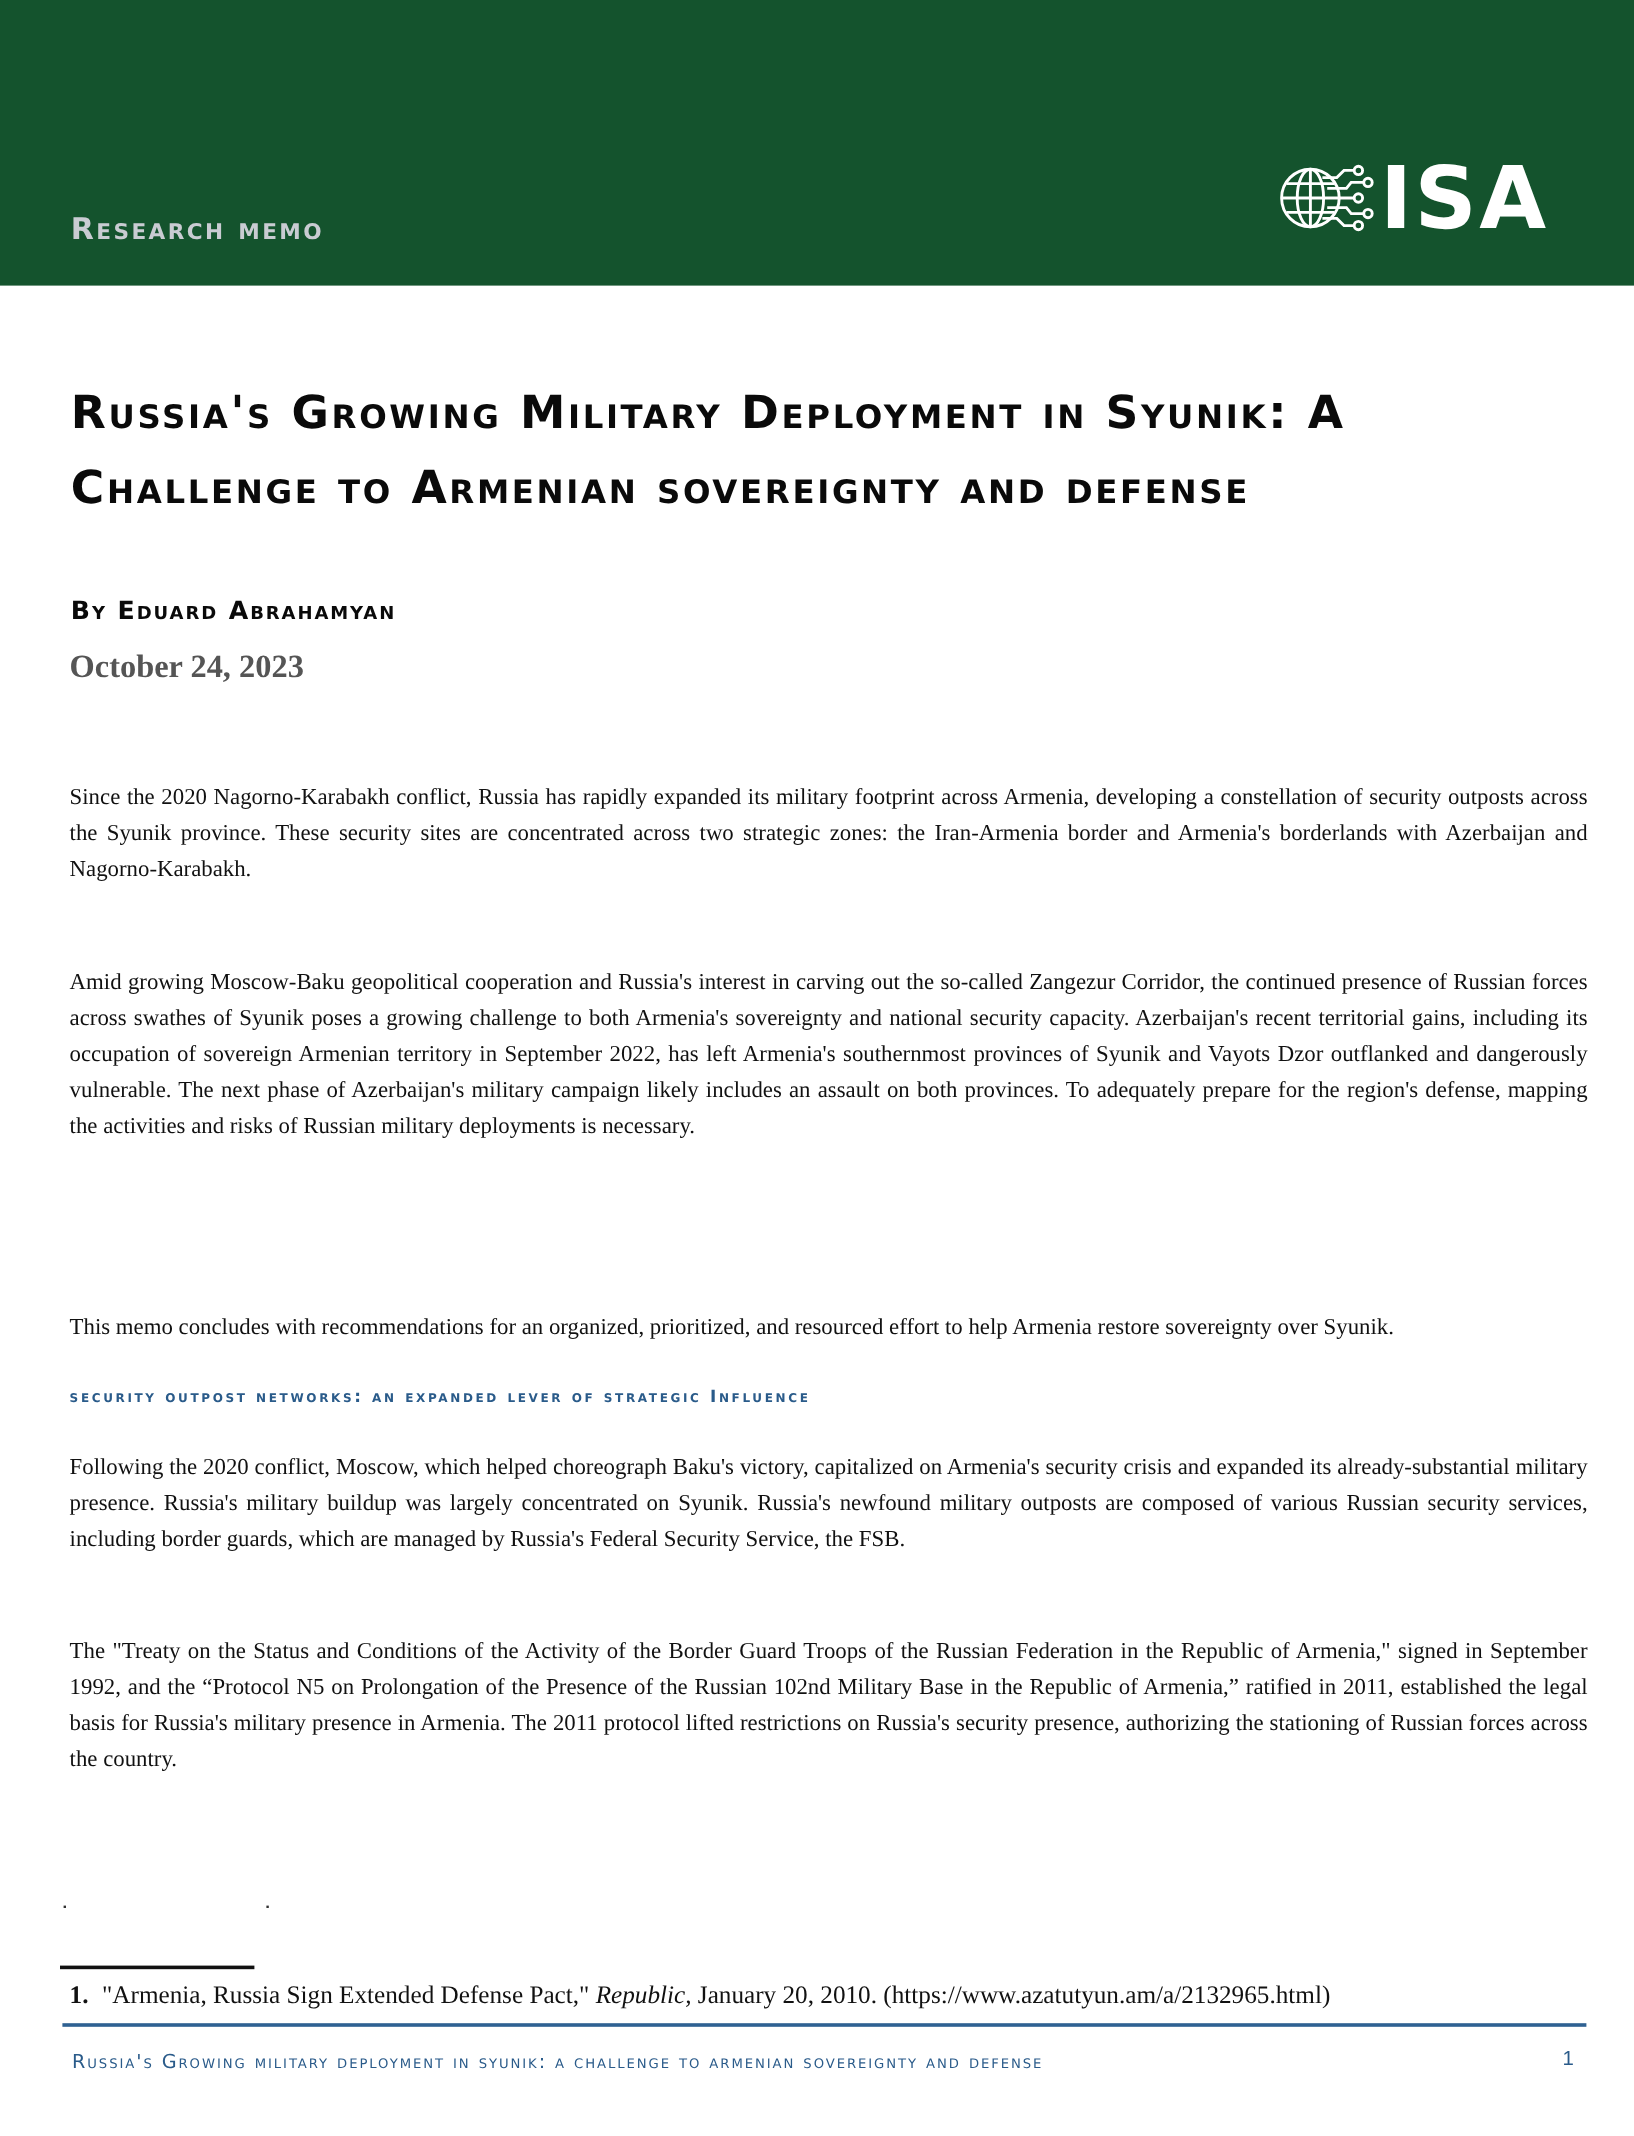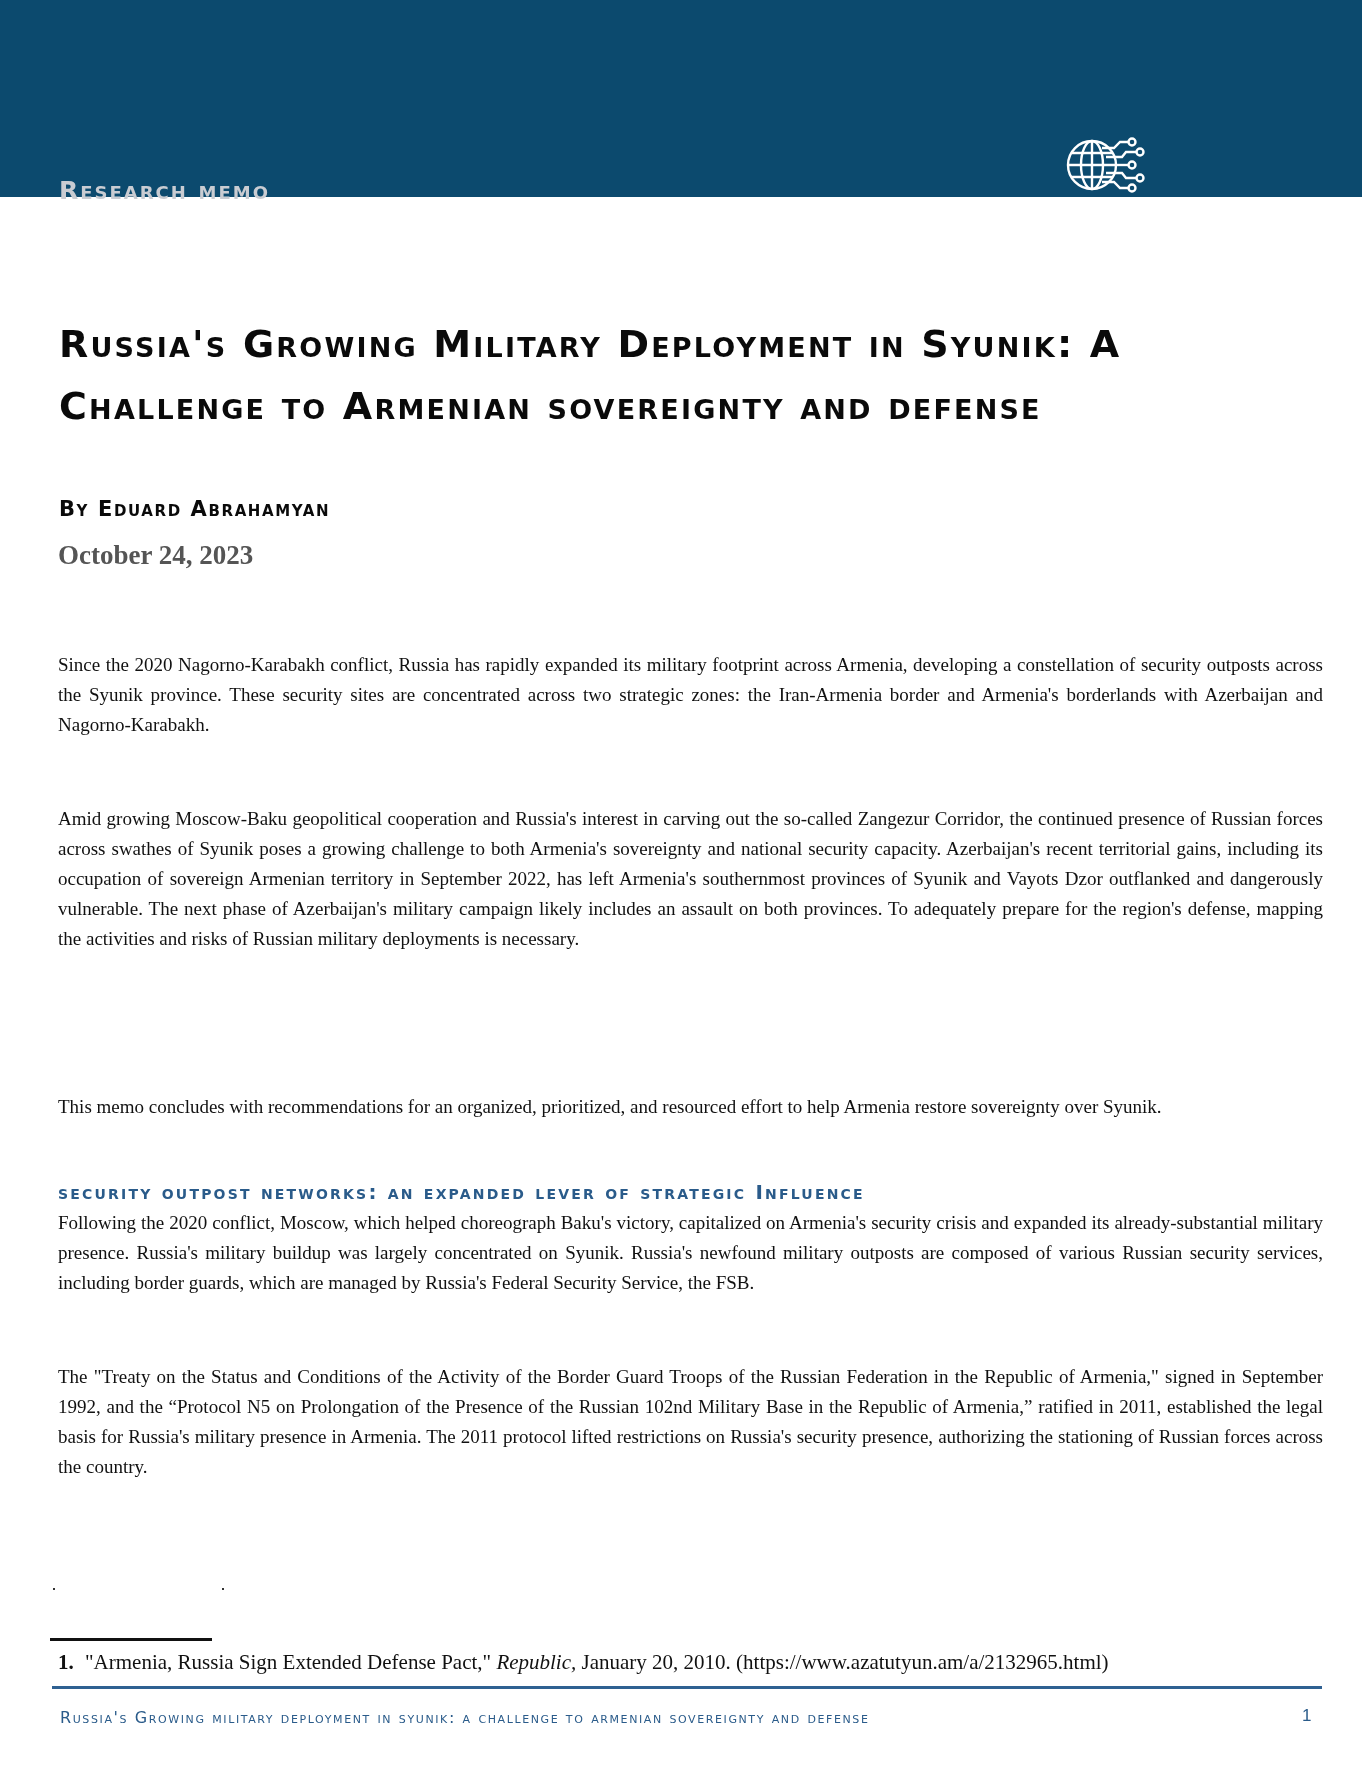--- a/index.html
+++ b/index.html
@@ -1,21 +1,21 @@
 <!DOCTYPE html>
 <html><head>
 <meta charset="utf-8">
 <style>
   * { box-sizing: border-box; margin: 0; padding: 0; }
   html, body { width: 1362px; height: 1780px; background: #ffffff; overflow: hidden; }
   body { position: relative; font-family: "Liberation Serif", serif; color: #111; }
 
   .header-band {
-    position: absolute; left: 0; top: 0; width: 1362px; height: 197px;
-    background: #0c4a6e;
+    position: absolute; left: 0; top: 0; width: 1362px; height: 238px;
+    background: #14532d;
   }
   .header-label {
     position: absolute; left: 59px; top: 176px;
     font-family: "DejaVu Sans", sans-serif; font-weight: bold;
     font-variant: small-caps; letter-spacing: 2px;
     font-size: 25px; color: #c9ccd2;
   }
   .logo {
     position: absolute; left: 1062px; top: 128px; width: 252px; height: 74px;
     display: flex; align-items: center;
@@ -51,23 +51,22 @@
   }
   .p1 { top: 650px; }
   .p2 { top: 804px; }
   .p3 { top: 1092px; }
   .p4 { top: 1208px; }
   .p5 { top: 1362px; }
 
   .section-heading {
     position: absolute; left: 58px; top: 1156px;
     font-family: "DejaVu Sans", sans-serif; font-weight: bold;
-    font-variant: small-caps; font-size: 20px; letter-spacing: 2.2px;
+    font-variant: small-caps; font-size: 14px; letter-spacing: 2.2px;
     color: #2a5b8a;
-    margin-top: 24px;
   }
 
   .stray-dot { position: absolute; width: 2px; height: 2px; background: #333; top: 1588px; }
   .dot1 { left: 53px; }
   .dot2 { left: 222px; }
 
   .footnote-rule {
     position: absolute; left: 50px; top: 1638px; width: 162px; height: 3px; background: #111;
   }
   .footnote {
@@ -109,20 +108,21 @@
         <polyline points="44,27 60,27 64,22 74,22"></polyline>
         <circle cx="78" cy="22" r="3.5"></circle>
         <polyline points="54,35 66,35"></polyline>
         <circle cx="70" cy="35" r="3.5"></circle>
         <polyline points="44,43 60,43 64,48 74,48"></polyline>
         <circle cx="78" cy="48" r="3.5"></circle>
         <polyline points="40,52 52,52 58,58 66,58"></polyline>
         <circle cx="70" cy="58" r="3.5"></circle>
       </svg>
     </span>
+    <span class="logo-text">ISA</span>
   </div>
 </div>
 
 <h1 class="title">Russia's Growing Military Deployment in Syunik: A Challenge to Armenian sovereignty and defense</h1>
 <div class="byline">By Eduard Abrahamyan</div>
 <div class="date">October 24, 2023</div>
 
 <p class="body-text p1">Since the 2020 Nagorno-Karabakh conflict, Russia has rapidly expanded its military footprint across Armenia, developing a constellation of security outposts across the Syunik province. These security sites are concentrated across two strategic zones: the Iran-Armenia border and Armenia's borderlands with Azerbaijan and Nagorno-Karabakh.</p>
 <p class="body-text p2">Amid growing Moscow-Baku geopolitical cooperation and Russia's interest in carving out the so-called Zangezur Corridor, the continued presence of Russian forces across swathes of Syunik poses a growing challenge to both Armenia's sovereignty and national security capacity. Azerbaijan's recent territorial gains, including its occupation of sovereign Armenian territory in September 2022, has left Armenia's southernmost provinces of Syunik and Vayots Dzor outflanked and dangerously vulnerable. The next phase of Azerbaijan's military campaign likely includes an assault on both provinces. To adequately prepare for the region's defense, mapping the activities and risks of Russian military deployments is necessary.</p>
 <p class="body-text p3">This memo concludes with recommendations for an organized, prioritized, and resourced effort to help  Armenia restore sovereignty over Syunik.</p>

